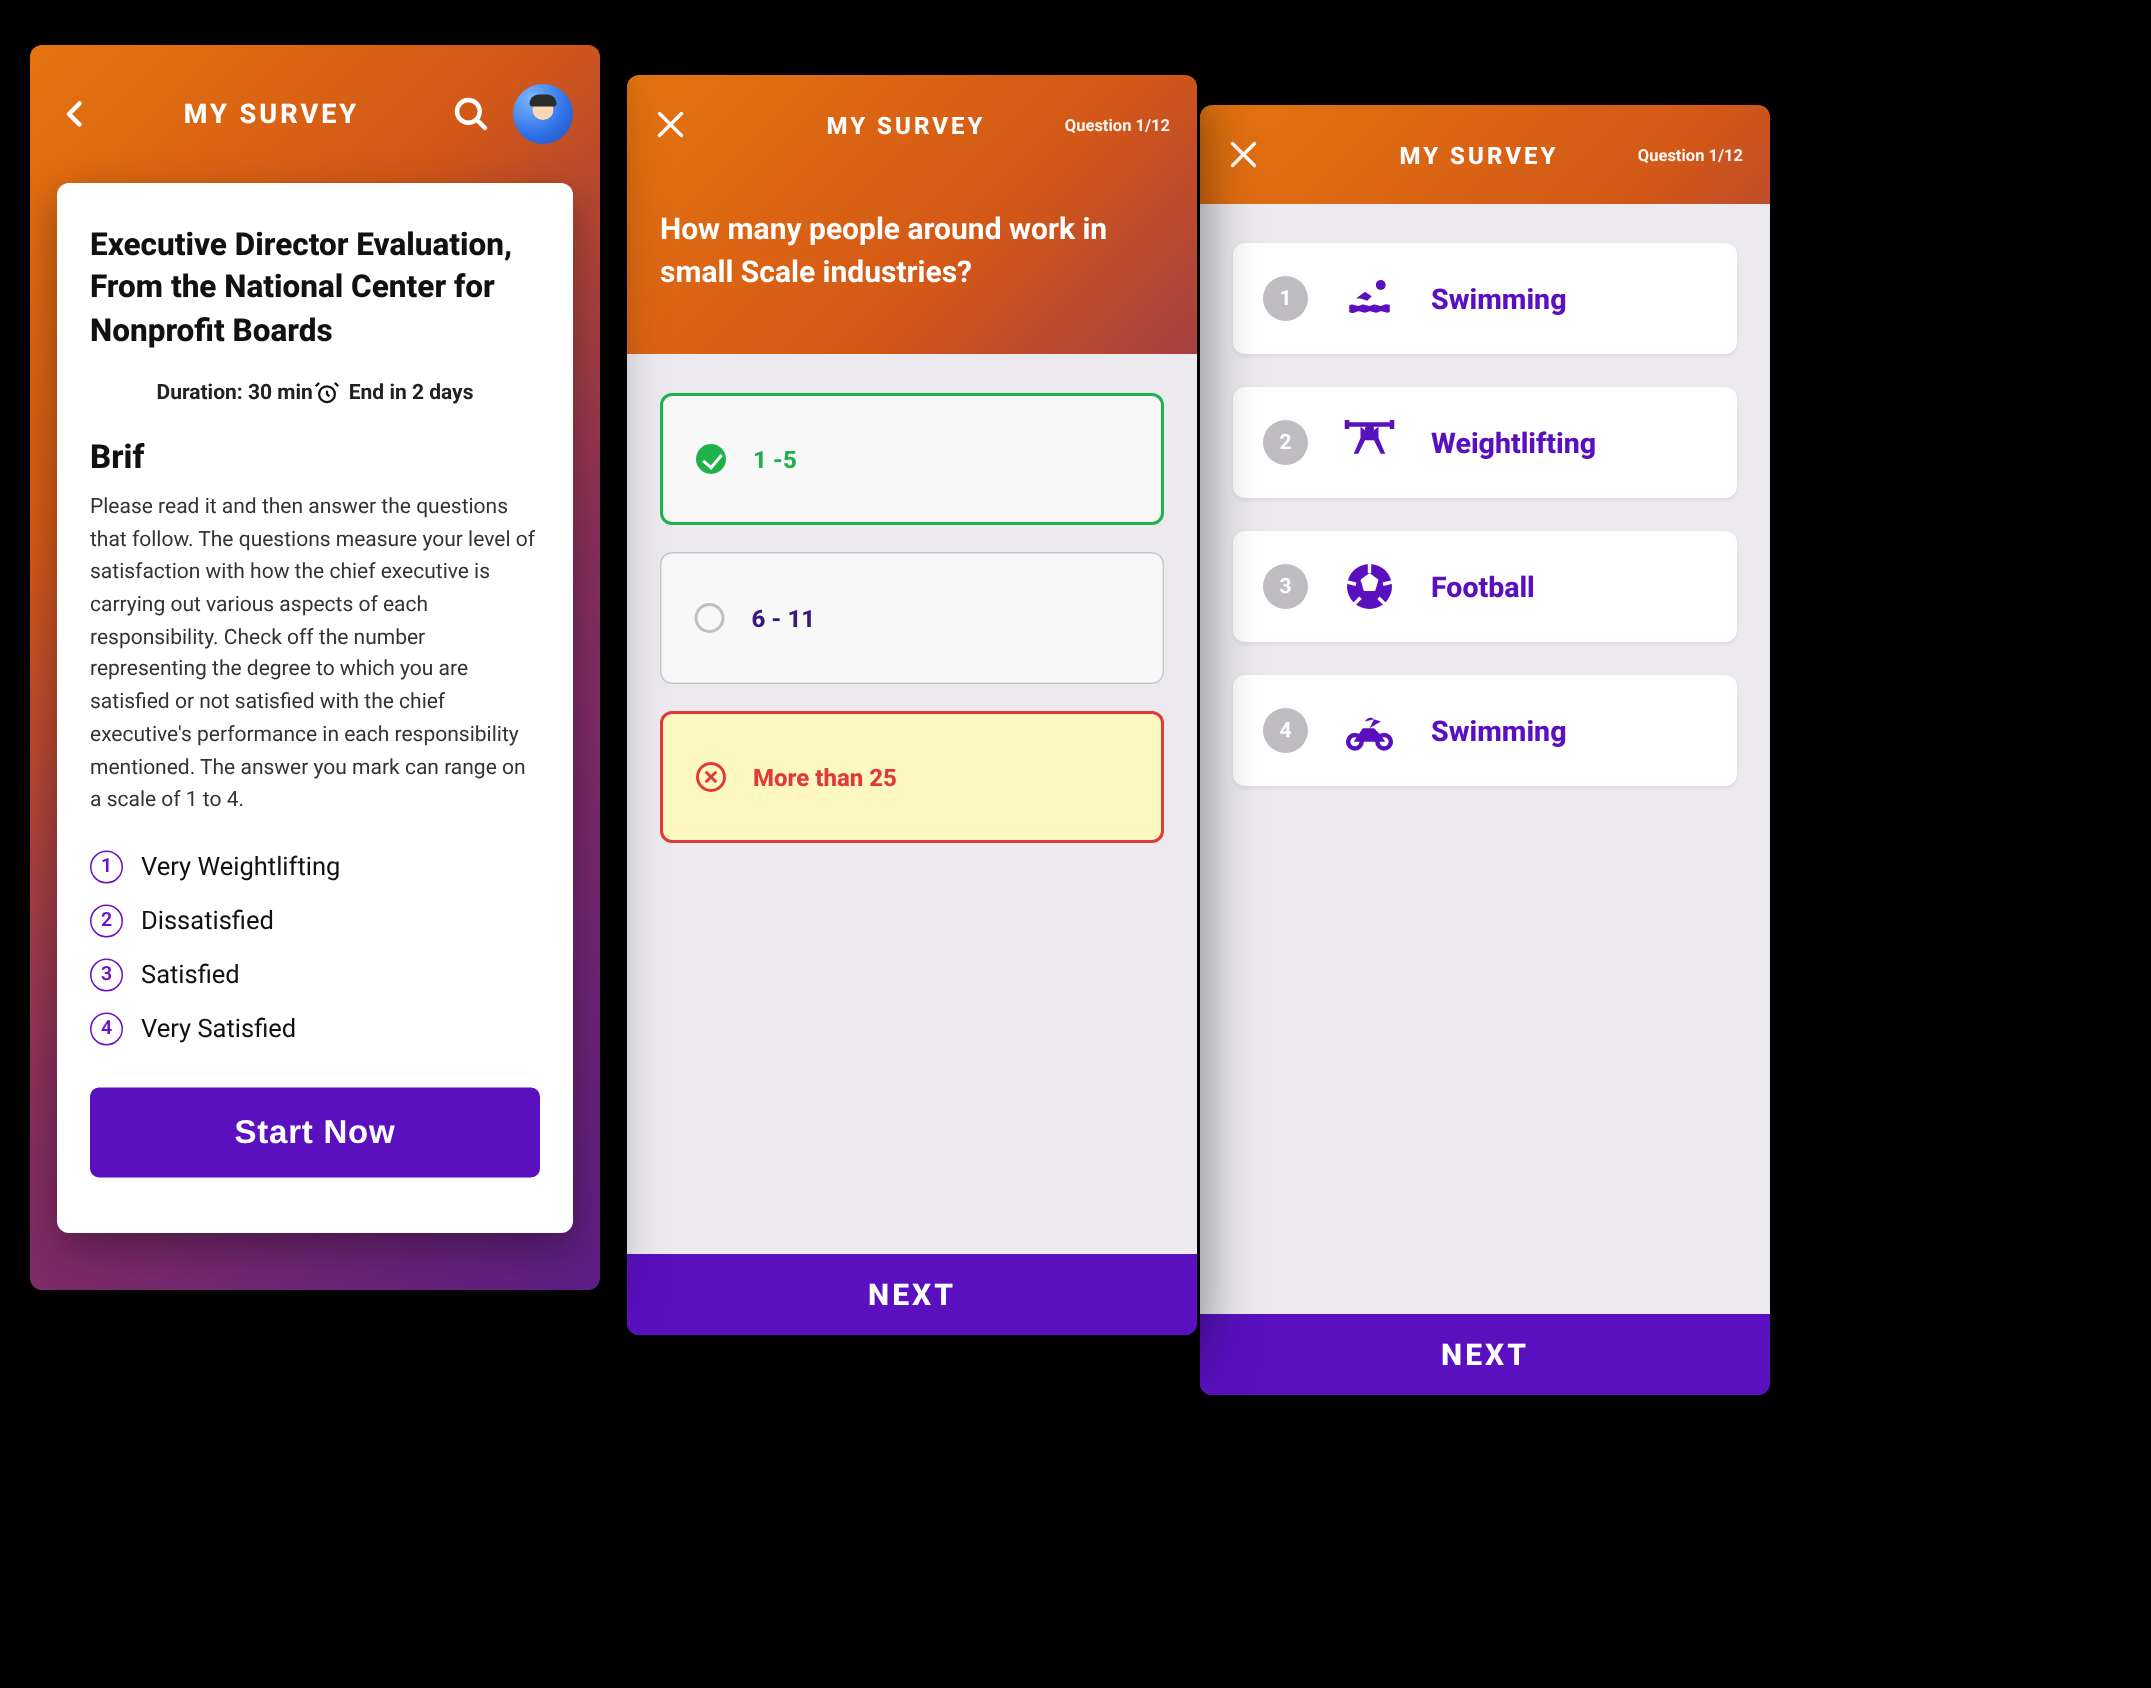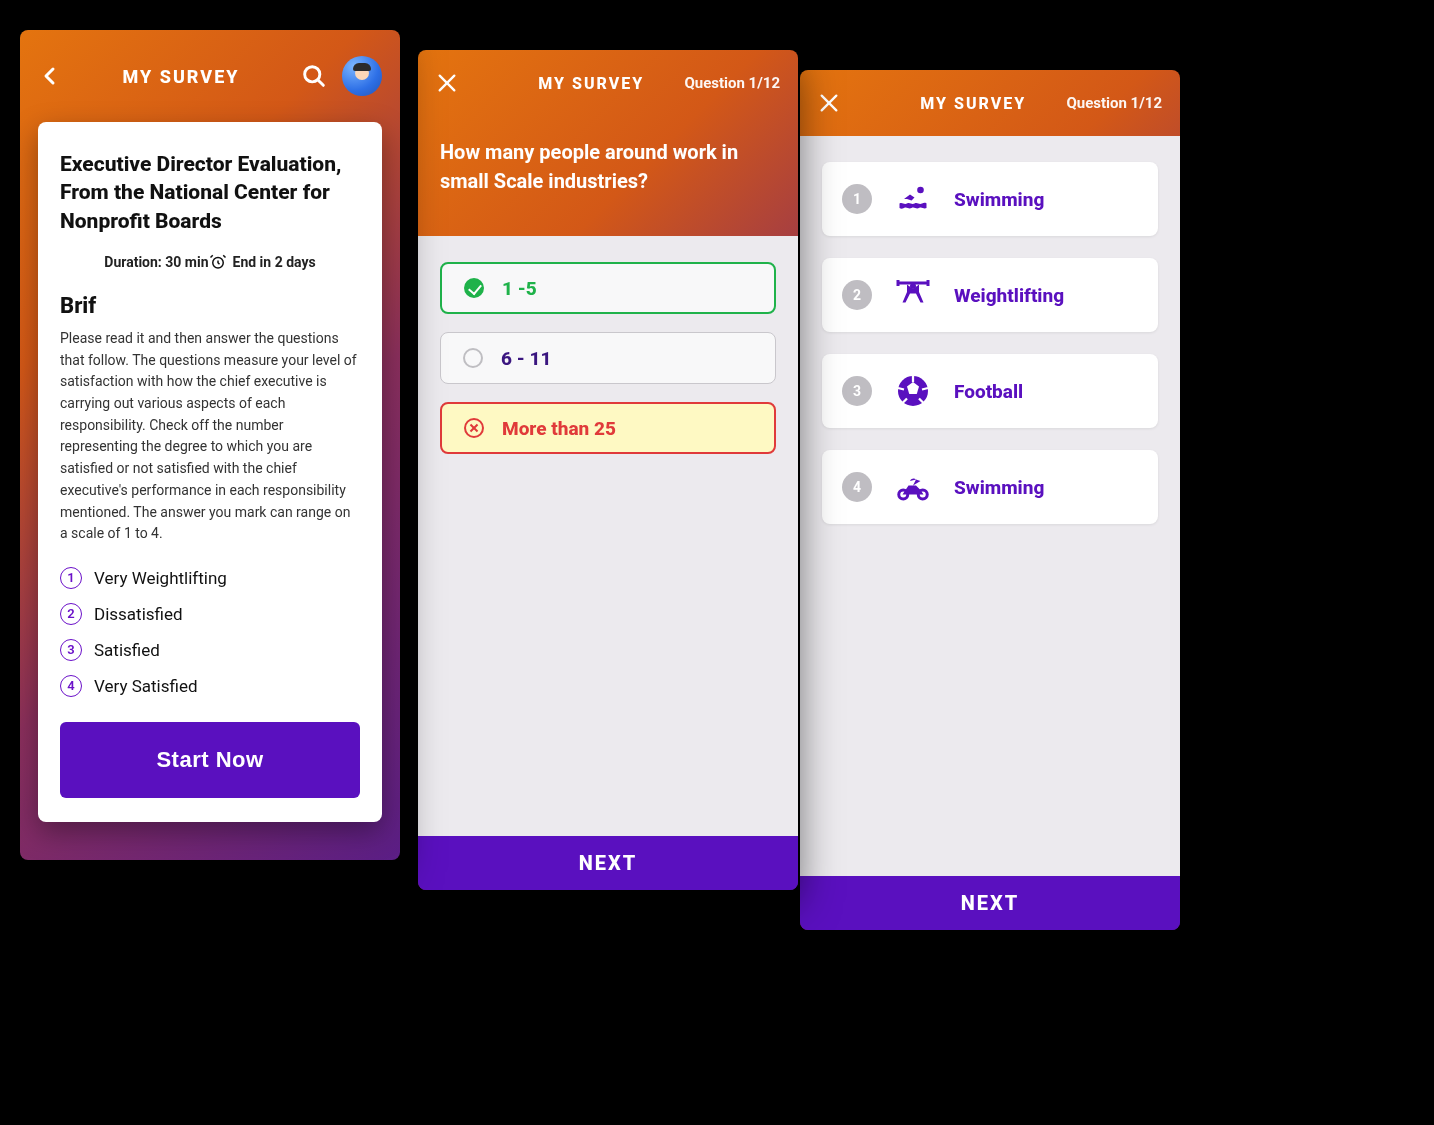--- a/index.html
+++ b/index.html
@@ -50,43 +50,43 @@
   .avatar::before{
     content:""; position:absolute; left:50%; top:10px; width:14px; height:14px;
     background:#fbd7b8; border-radius:50%; transform:translateX(-50%);
   }
   .avatar::after{
     content:""; position:absolute; left:50%; top:7px; width:18px; height:8px;
     background:#2b2b2b; border-radius:9px 9px 3px 3px; transform:translateX(-50%);
   }
   .s1-card {
     background:#fff; margin:0 18px 18px; border-radius:8px;
-    padding:28px 22px 24px; height:700px; display:flex; flex-direction:column;
+    padding:28px 22px 37px; height:700px; display:flex; flex-direction:column;
     box-shadow:0 10px 28px rgba(0,0,0,.35);
   }
   .s1-card h2{ font-size:21px; font-weight:800; color:#111; line-height:1.35; }
   .meta-row{ display:flex; justify-content:center; align-items:center; margin-top:18px; font-size:14px; font-weight:700; color:#222;}
   .meta-row .end{ display:flex; align-items:center; gap:6px;}
   .clock-icon{ width:18px; height:18px; }
   .brief-h{ margin-top:22px; font-size:22px; font-weight:800; color:#111;}
   .brief-p{ margin-top:10px; font-size:14px; line-height:1.55; color:#333;}
   .scale{ margin-top:22px; display:flex; flex-direction:column; gap:14px; }
   .scale-item{ display:flex; align-items:center; gap:12px; font-size:17px; color:#111;}
   .scale-num{ width:22px; height:22px; border:1.5px solid #6b11c9; color:#6b11c9; border-radius:50%; display:flex; align-items:center; justify-content:center; font-size:13px; font-weight:600;}
-  .start-btn{ margin-top:auto; background:#5a10bf; color:#fff; border:none; border-radius:6px; height:76px; font-size:22px; font-weight:800; letter-spacing:.5px; cursor:pointer;}
+  .start-btn{ margin-top:auto; background:#5a10bf; color:#fff; border:none; border-radius:6px; height:60px; font-size:22px; font-weight:800; letter-spacing:.5px; cursor:pointer;}
 
   
   #screen2 { left: 418px; top: 50px; width: 380px; height: 840px; z-index: 2; }
   .qhdr{ height:66px; display:flex; align-items:center; color:#fff; padding:0 18px;}
   .close-btn{ width:22px; height:22px; cursor:pointer;}
   .qhdr-title{ flex:1; text-align:center; font-size:16px; font-weight:800; letter-spacing:2px; padding-left:40px;}
-  .qcount{ font-size:15px; font-weight:700; opacity:.95;}
+  .qcount{ font-size:11px; font-weight:700; opacity:.95;}
   .qtext{ color:#fff; font-size:20px; font-weight:700; line-height:1.45; padding:22px 22px 34px; min-height:120px;}
   .qbody{ flex:1; background:#eceaee; padding:26px 22px; display:flex; flex-direction:column; gap:18px;}
-  .opt{ background:#f8f8f9; border:1px solid #c9c7cc; border-radius:8px; height:52px; display:flex; align-items:center; padding:0 22px; gap:18px; font-size:19px; font-weight:800; cursor:pointer;text-align:right;}
+  .opt{ background:#f8f8f9; border:1px solid #c9c7cc; border-radius:8px; height:88px; display:flex; align-items:center; padding:0 22px; gap:18px; font-size:16px; font-weight:800; cursor:pointer;text-align:right;}
   .opt .radio{ width:20px; height:20px; border:2px solid #bfbec2; border-radius:50%; flex-shrink:0;}
   .opt.selected{ border:2px solid #1fb24a; color:#1fb24a;}
   .opt.selected .radio{ background:#1fb24a; border-color:#1fb24a; position:relative;}
   .opt.selected .radio::after{ content:""; position:absolute; left:5px; top:2px; width:6px; height:10px; border:solid #fff; border-width:0 2px 2px 0; transform:rotate(40deg);}
   .opt.normal{ color:#3b1680;}
   .opt.wrong{ border:2px solid #e03a3a; color:#e03a3a; background:#fef9c3;}
   .opt.wrong .radio{ border-color:#e03a3a; position:relative;}
   .opt.wrong .radio::before,.opt.wrong .radio::after{ content:""; position:absolute; left:50%; top:50%; width:10px; height:2px; background:#e03a3a; transform-origin:center;}
   .opt.wrong .radio::before{ transform:translate(-50%,-50%) rotate(45deg);}
   .opt.wrong .radio::after{ transform:translate(-50%,-50%) rotate(-45deg);}

